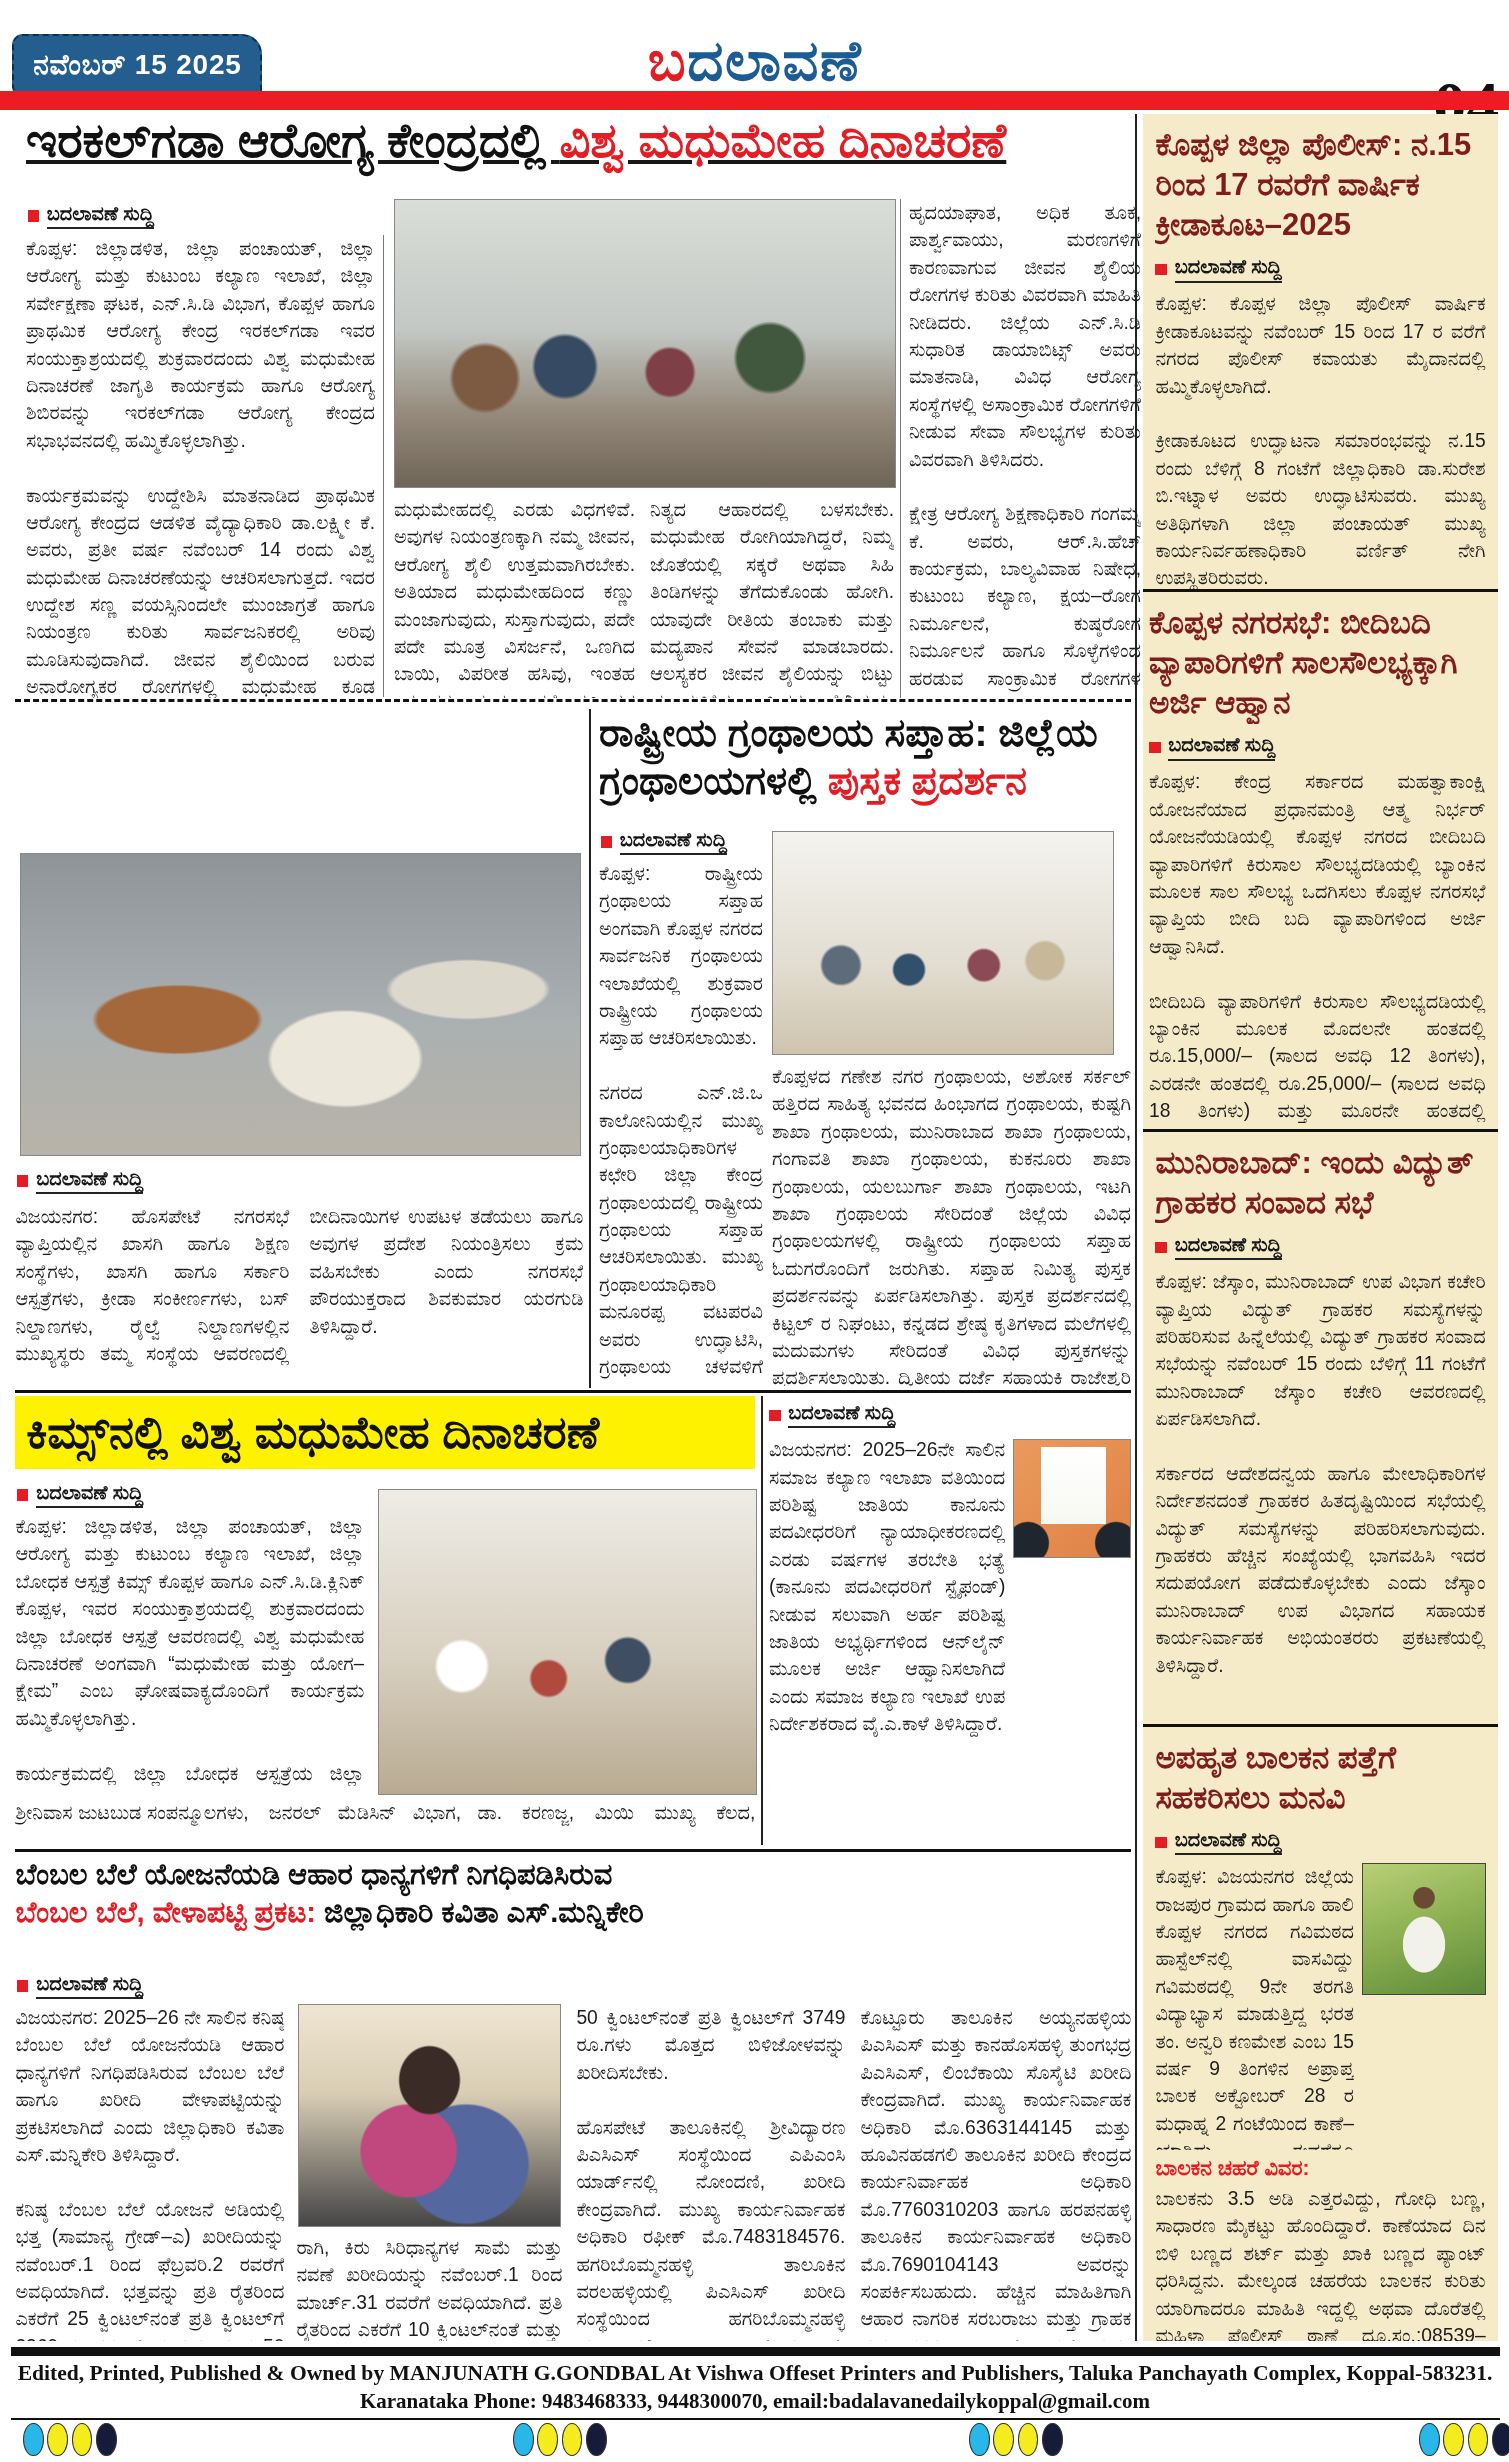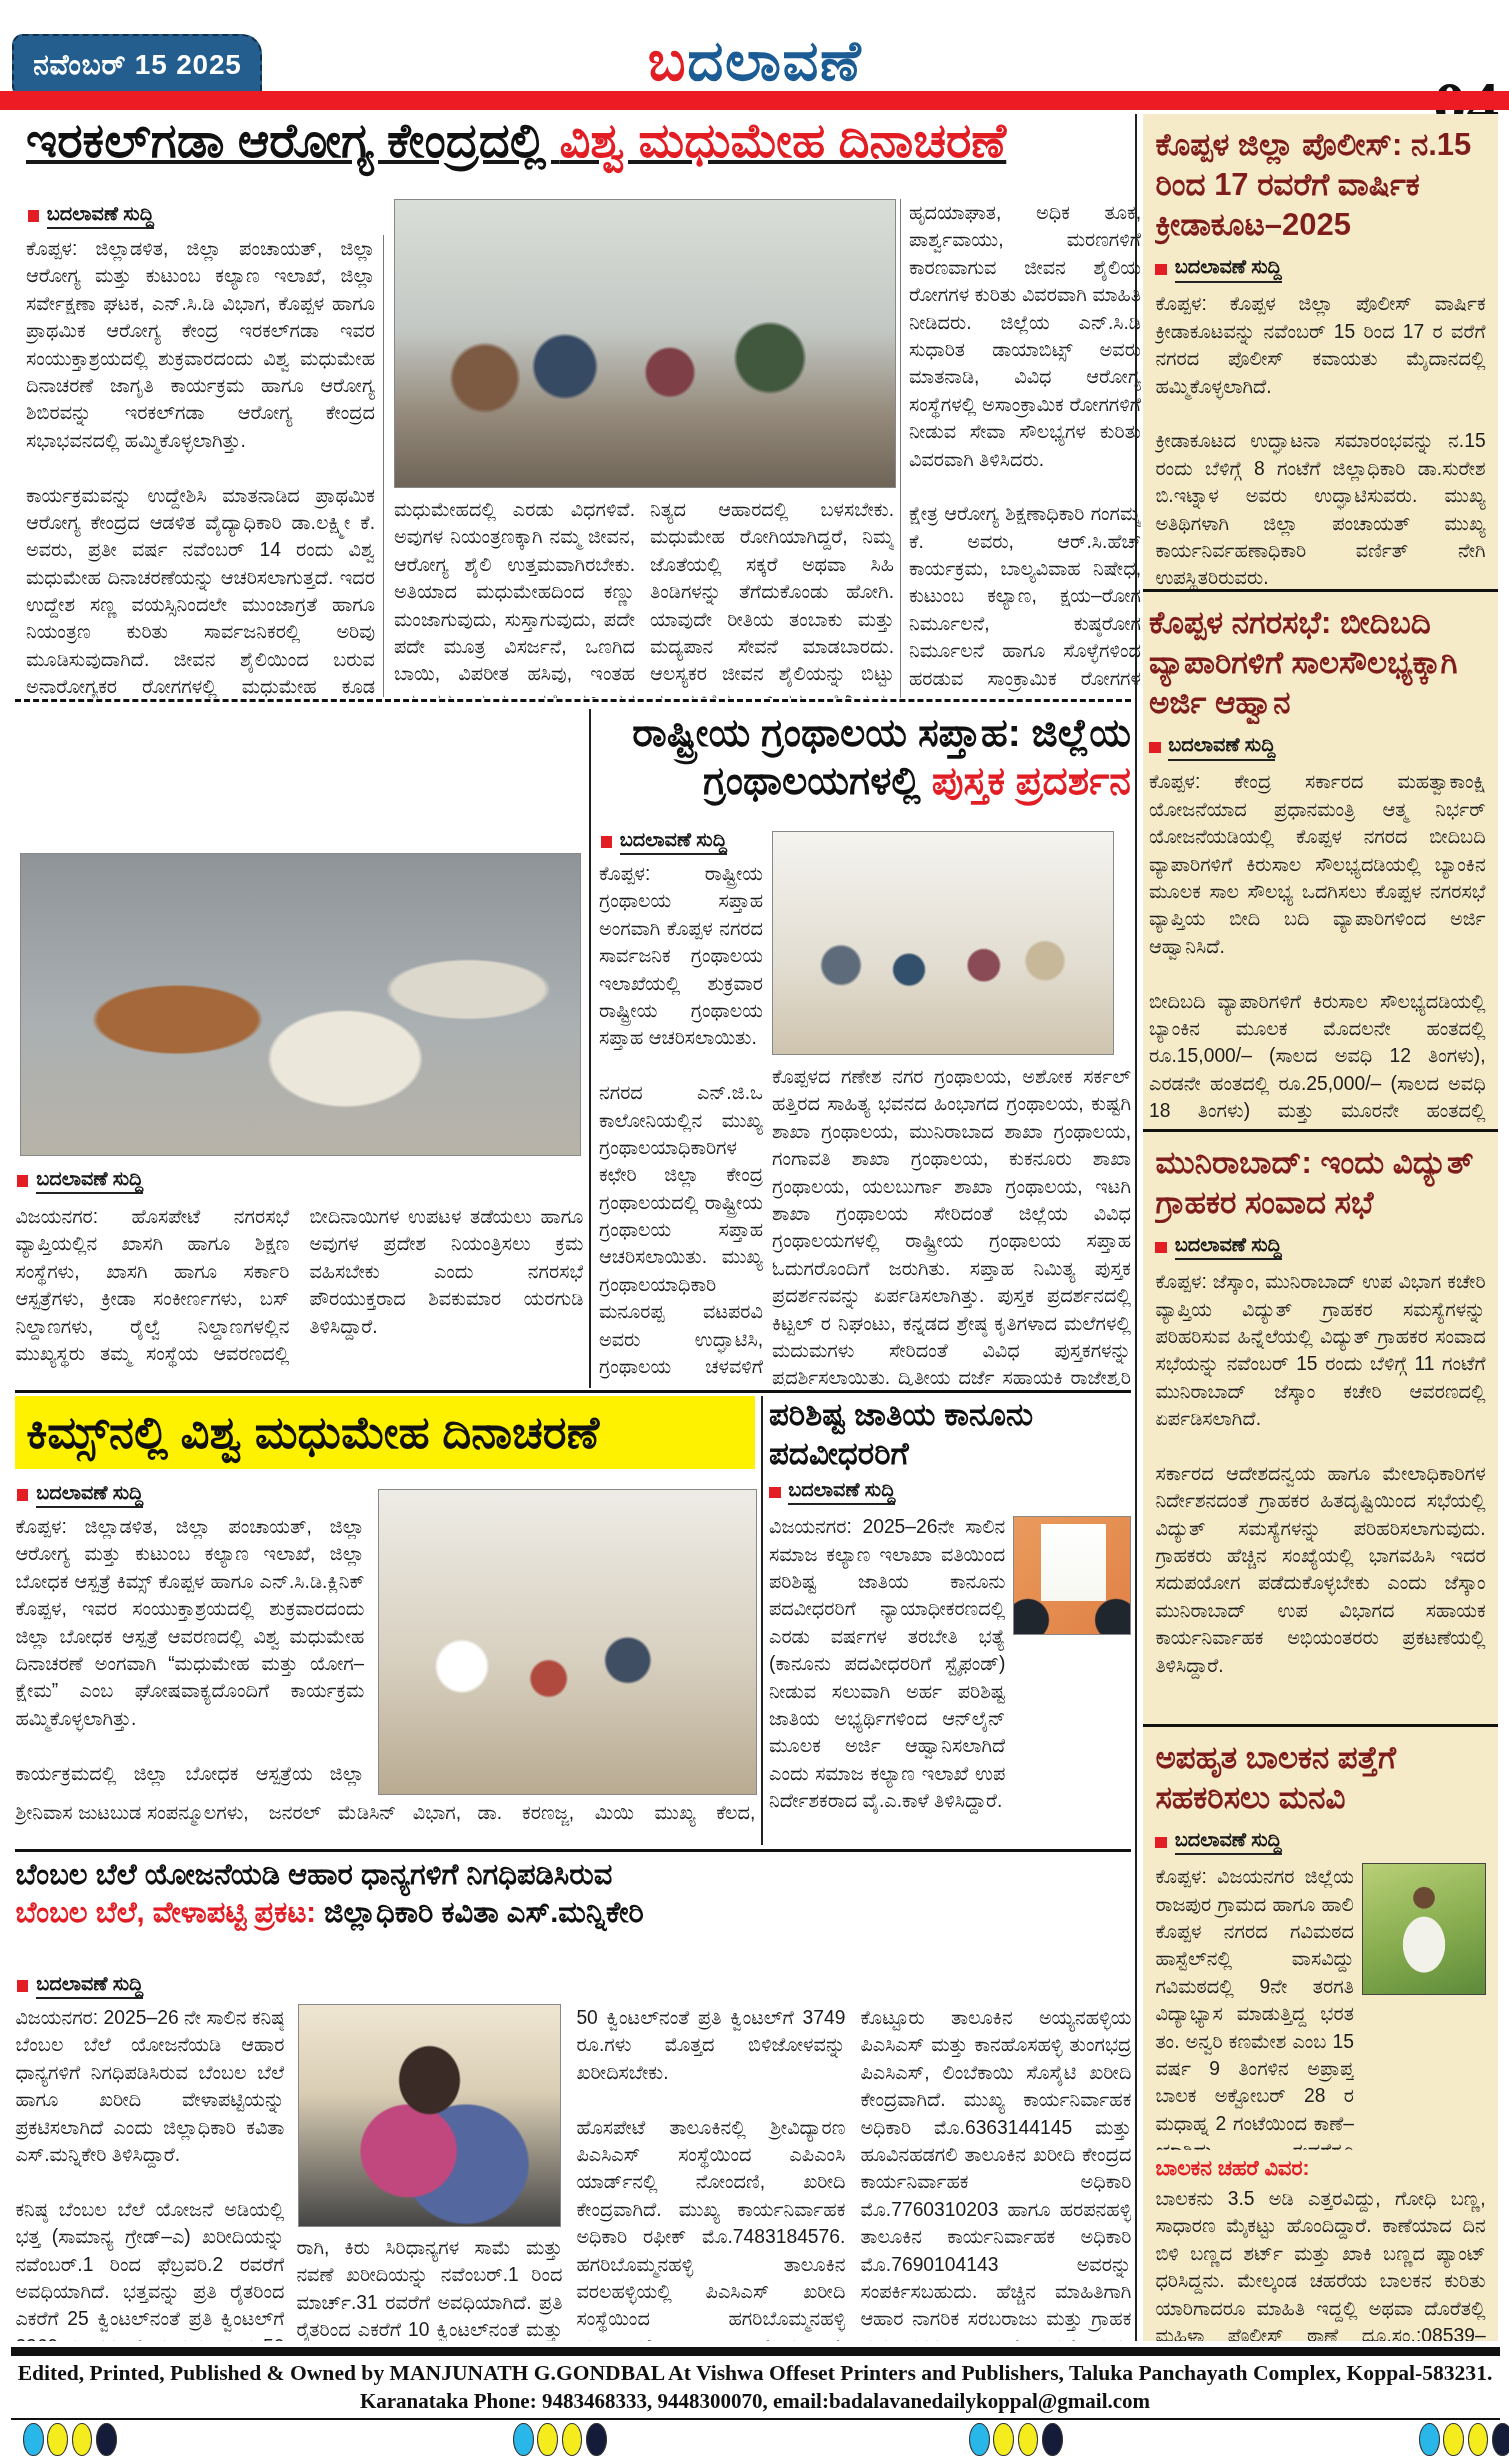--- a/index.html
+++ b/index.html
@@ -121,21 +121,21 @@
     <span class="btxt">ಬದಲಾವಣೆ ಸುದ್ದಿ</span>
   </div>
   <div class="txt abs" style="left:0;top:494px;width:568px;height:182px;column-count:2;column-gap:20px;">ವಿಜಯನಗರ: ಹೊಸಪೇಟೆ ನಗರಸಭೆ ವ್ಯಾಪ್ತಿಯಲ್ಲಿನ ಖಾಸಗಿ ಹಾಗೂ ಶಿಕ್ಷಣ ಸಂಸ್ಥೆಗಳು, ಖಾಸಗಿ ಹಾಗೂ ಸರ್ಕಾರಿ ಆಸ್ಪತ್ರೆಗಳು, ಕ್ರೀಡಾ ಸಂಕೀರ್ಣಗಳು, ಬಸ್ ನಿಲ್ದಾಣಗಳು, ರೈಲ್ವೆ ನಿಲ್ದಾಣಗಳಲ್ಲಿನ ಮುಖ್ಯಸ್ಥರು ತಮ್ಮ ಸಂಸ್ಥೆಯ ಆವರಣದಲ್ಲಿ ಬೀದಿನಾಯಿಗಳ ಉಪಟಳ ತಡೆಯಲು ಹಾಗೂ ಅವುಗಳ ಪ್ರದೇಶ ನಿಯಂತ್ರಿಸಲು ಕ್ರಮ ವಹಿಸಬೇಕು ಎಂದು ನಗರಸಭೆ ಪೌರಯುಕ್ತರಾದ ಶಿವಕುಮಾರ ಯರಗುಡಿ ತಿಳಿಸಿದ್ದಾರೆ.
 
 ಮಾನ್ಯ ಸರ್ವೋಚ್ಚ ನ್ಯಾಯಾಲಯವು ಸ್ವಯಂಪ್ರೇರಿತ ರಿಟ್ ಅರ್ಜಿ ಸಂಖ್ಯೆ 5/2025 ರಲ್ಲಿ ನೀಡಿರುವ ನಿರ್ದೇಶನದಂತೆ ತಮ್ಮ ಸಂಸ್ಥೆಯ ಆವರಣದಲ್ಲಿ ಯಾವುದೇ ಬೀದಿ ನಾಯಿಗಳು ವಾಸವಿದ್ದಲ್ಲಿ ಅದನ್ನು ಪರಿಶೀಲಿಸಿ ಕೂಡಲೇ ಸಂಖ್ಯೆಯನ್ನು ಲೆಕ್ಕ ಮಾಡಿ ಪೌರಾಯುಕ್ತರಿಗೆ ತಿಳಿಸುವುದು. ಹೊಸಪೇಟೆ ನಗರಸಭೆಯಿಂದ ಬೀದಿ ನಾಯಿಗಳನ್ನು ಸ್ಥಳಾಂತರಿಸಲು ಸಹಕರಿಸಲು ಹಾಗೂ ಅವುಗಳ ಪ್ರವೇಶ ನಿರ್ಬಂಧಿಸುವುದನ್ನು ಮೇಲ್ವಿಚಾರಣೆ ಮಾಡಲು ತಮ್ಮ ಸಂಸ್ಥೆ ವತಿಯಿಂದ ಒಬ್ಬ ಜವಾಬ್ದಾರಿಯುತ ನೌಕರರನ್ನು ನೋಡಲ್ ಅಧಿಕಾರಿಯಾಗಿ ನೇಮಕ ಮಾಡುವುದು. ಮಾನ್ಯ ಸರ್ವೋಚ್ಚ ನ್ಯಾಯಾಲಯದ ನಿರ್ದೇಶನದಂತೆ ತಮ್ಮ ಸಂಸ್ಥೆಯ ವ್ಯಾಪ್ತಿಯಲ್ಲಿ ಪುನಃ ನಾಯಿಗಳು ವಾಸ ಮಾಡಲು ಅವಕಾಶ ಕೊಟ್ಟಲ್ಲಿ ಅವನ್ನು ಸ್ಥಳಾಂತರಿಸುವ ವೆಚ್ಚವನ್ನು ತಮ್ಮ ಸಂಸ್ಥೆಯಿಂದ ವಸೂಲಿ ಮಾಡಲಾಗುವುದು. ಮಾನ್ಯ ಸರ್ವೋಚ್ಚ ನ್ಯಾಯಾಲಯದ ಆದೇಶ ಉಲ್ಲಂಘನೆ ಮಾಡಿದ್ದಲ್ಲಿ ನ್ಯಾಯಾಲಯದ ಆದೇಶದಂತೆ ತಮ್ಮ ವಿರುದ್ಧ ಕಾನೂನು ಕ್ರಮ ವಹಿಸಲಾಗುವುದು ಎಂದು ಪ್ರಕಟಣೆಯಲ್ಲಿ ತಿಳಿಸಿದ್ದಾರೆ.</div>
 </div>
 
 <div class="abs vrule" style="left:589px;top:709px;height:679px;"></div>
 
 <div class="abs" style="left:599px;top:709px;width:532px;height:678px;">
-  <div class="hl" style="font-size:39px;line-height:1.22;height:114px;text-align:right;">
+  <div class="hl" style="font-size:39px;line-height:1.22;height:114px;">
     <span>ರಾಷ್ಟ್ರೀಯ ಗ್ರಂಥಾಲಯ ಸಪ್ತಾಹ: ಜಿಲ್ಲೆಯ</span><br>
     <span>ಗ್ರಂಥಾಲಯಗಳಲ್ಲಿ </span><span class="red">ಪುಸ್ತಕ ಪ್ರದರ್ಶನ</span>
   </div>
   <div class="byline abs" style="left:1.5px;top:120px;">
     <span class="bsq"></span>
     <span class="btxt">ಬದಲಾವಣೆ ಸುದ್ದಿ</span>
   </div>
   <div class="photo pLib abs" style="left:173px;top:122px;width:340px;height:222px;"></div>
   <div class="txt abs" style="left:0;top:151px;width:164px;height:525px;">ಕೊಪ್ಪಳ: ರಾಷ್ಟ್ರೀಯ ಗ್ರಂಥಾಲಯ ಸಪ್ತಾಹ ಅಂಗವಾಗಿ ಕೊಪ್ಪಳ ನಗರದ ಸಾರ್ವಜನಿಕ ಗ್ರಂಥಾಲಯ ಇಲಾಖೆಯಲ್ಲಿ ಶುಕ್ರವಾರ ರಾಷ್ಟ್ರೀಯ ಗ್ರಂಥಾಲಯ ಸಪ್ತಾಹ ಆಚರಿಸಲಾಯಿತು.
 
@@ -156,24 +156,20 @@
   <div class="txt abs" style="left:0;top:117px;width:349px;height:280px;">ಕೊಪ್ಪಳ: ಜಿಲ್ಲಾಡಳಿತ, ಜಿಲ್ಲಾ ಪಂಚಾಯತ್, ಜಿಲ್ಲಾ ಆರೋಗ್ಯ ಮತ್ತು ಕುಟುಂಬ ಕಲ್ಯಾಣ ಇಲಾಖೆ, ಜಿಲ್ಲಾ ಬೋಧಕ ಆಸ್ಪತ್ರೆ ಕಿಮ್ಸ್ ಕೊಪ್ಪಳ ಹ‍ಾಗೂ ಎನ್.ಸಿ.ಡಿ.ಕ್ಲಿನಿಕ್ ಕೊಪ್ಪಳ, ಇವರ ಸಂಯುಕ್ತಾಶ್ರಯದಲ್ಲಿ ಶುಕ್ರವಾರದಂದು ಜಿಲ್ಲಾ ಬೋಧಕ ಆಸ್ಪತ್ರೆ ಆವರಣದಲ್ಲಿ ವಿಶ್ವ ಮಧುಮೇಹ ದಿನಾಚರಣೆ ಅಂಗವಾಗಿ “ಮಧುಮೇಹ ಮತ್ತು ಯೋಗ–ಕ್ಷೇಮ” ಎಂಬ ಘೋಷವಾಕ್ಯದೊಂದಿಗೆ ಕಾರ್ಯಕ್ರಮ ಹಮ್ಮಿಕೊಳ್ಳಲಾಗಿತ್ತು.
 
 ಕಾರ್ಯಕ್ರಮದಲ್ಲಿ ಜಿಲ್ಲಾ ಬೋಧಕ ಆಸ್ಪತ್ರೆಯ ಜಿಲ್ಲಾ ಸರ್ಜನ್ ಹಾಗೂ ಮೆಡಿಸಿನ್ ವಿಭಾಗದ ತಜ್ಞರು, ದಾ. ಮಹಾಂತೇಶ ಸಜ್ಜನ, ದಾ.ಓಂಕಾರ ಓಂಕಾರಿ ಉಪಸ್ಥಿತರಿದ್ದರು. ದಾ. ಉಮೇಶ ಮೆಡಿಕಲ್ ವಿಭಾಗ, ಡಾ. ಕರಿಯಪ್ಪ, ಡಾ. ಕ್ಷೀಣಿಕ ಮತ್ತು ಸಿದ್ದರಾಮ</div>
   <div class="photo pKims abs" style="left:363px;top:93px;width:377px;height:304px;"></div>
   <div class="txt abs" style="left:0;top:403px;width:740px;height:45px;column-count:3;column-gap:20px;">ಶ್ರೀನಿವಾಸ ಜುಟಬುಡ ಸಂಪನ್ಮೂಲಗಳು, ಜನರಲ್ ಮೆಡಿಸಿನ್ ವಿಭಾಗ, ಡಾ. ಕರಣಜ್ಜ, ಮಿಯಿ ಮುಖ್ಯ ಕೆಲದ, ಎನ್.ಸಿ.ಡಿ. ಕ್ಲಿನಿಕ್, ಡಾ. ಸಿಂಧೂ ಮತ್ತು ಎನ್.ಬಿ.ಪಿ.ಸಿ. ವಿಭಾಗದ, ಶಾಂತಮ್ಮ ಖುವಿಯ ಸ್ವೇಚಾಲವಾರ, ಡಾ. ಸಂಜು ಅಧಿಕಾರಿಗಳು, ಎನ್.ಪಿ.ಪಿ.ಸಿ. ಸಿಬ್ಬಂದಿಗಳು ಉಪಸ್ಥಿತರಿದ್ದರು.</div>
 </div>
 
 <div class="abs vrule" style="left:761px;top:1396px;height:449px;"></div>
 
 <div class="abs" style="left:769px;top:1396px;width:362px;height:449px;">
-  <div class="hl" style="font-size:31px;line-height:1.25;height:77px;">
-    <span>ಪರಿಶಿಷ್ಟ ಜಾತಿಯ ಕಾನೂನು ಪದವೀಧರರಿಗೆ</span><br>
-    
-  </div>
   <div class="byline" style="margin-top:6.2px;">
     <span class="bsq"></span>
     <span class="btxt">ಬದಲಾವಣೆ ಸುದ್ದಿ</span>
   </div>
   <div style="margin-top:7.7px;height:332px;overflow:hidden;">
     <div class="photo pNotice" style="float:right;width:116px;height:117px;margin:3.1px 0 6.2px 7.7px;"></div>
     <div class="txt" style="height:332px;">ವಿಜಯನಗರ: 2025–26ನೇ ಸಾಲಿನ ಸಮಾಜ ಕಲ್ಯಾಣ ಇಲಾಖಾ ವತಿಯಿಂದ ಪರಿಶಿಷ್ಟ ಜಾತಿಯ ಕಾನೂನು ಪದವೀಧರರಿಗೆ ನ್ಯಾಯಾಧೀಕರಣದಲ್ಲಿ ಎರಡು ವರ್ಷಗಳ ತರಬೇತಿ ಭತ್ಯೆ (ಕಾನೂನು ಪದವೀಧರರಿಗೆ ಸ್ಟೈಫಂಡ್) ನೀಡುವ ಸಲುವಾಗಿ ಅರ್ಹ ಪರಿಶಿಷ್ಟ ಜಾತಿಯ ಅಭ್ಯರ್ಥಿಗಳಿಂದ ಆನ್‌ಲೈನ್ ಮೂಲಕ ಅರ್ಜಿ ಆಹ್ವಾನಿಸಲಾಗಿದೆ ಎಂದು ಸಮಾಜ ಕಲ್ಯಾಣ ಇಲಾಖೆ ಉಪ ನಿರ್ದೇಶಕರಾದ ವೈ.ಎ.ಕಾಳೆ ತಿಳಿಸಿದ್ದಾರೆ.
 
 ಅರ್ಜಿ ಸಲ್ಲಿಸಲು ಅರ್ಹ ಅಭ್ಯರ್ಥಿಗಳಿಗೆ ನವೆಂಬರ್.23 ರಂದು ಕೊನೆಯ ದಿನವಾಗಿದೆ. ಮೇಲ್ಕಂಡ ಅರ್ಜಿಗಳನ್ನು www.swkar.nic.in ಮೂಲಕ ಅರ್ಜಿ ಸಲ್ಲಿಸಬಹುದಾಗಿದೆ. ಆಸಕ್ತರು ಅರ್ಜಿ ಸಲ್ಲಿಸಿ ಹೆಚ್ಚಿನ ಮಾಹಿತಿಗಾಗಿ ಸಮಾಜ ಕಲ್ಯಾಣ ಇಲಾಖೆ ಉಪನಿರ್ದೇಶಕರ ಕಚೇರಿ ಮತ್ತು ಸಹಾಯಕ ನಿರ್ದೇಶಕರ ಕಚೇರಿಯನ್ನು ಭೇಟಿ ಮಾಡಿ ಮಾಹಿತಿಯನ್ನು ಪಡೆಯಬೇಕೆಂದು ಪ್ರಕಟಣೆಯಲ್ಲಿ ತಿಳಿಸಿದ್ದಾರೆ.</div>
   </div>

